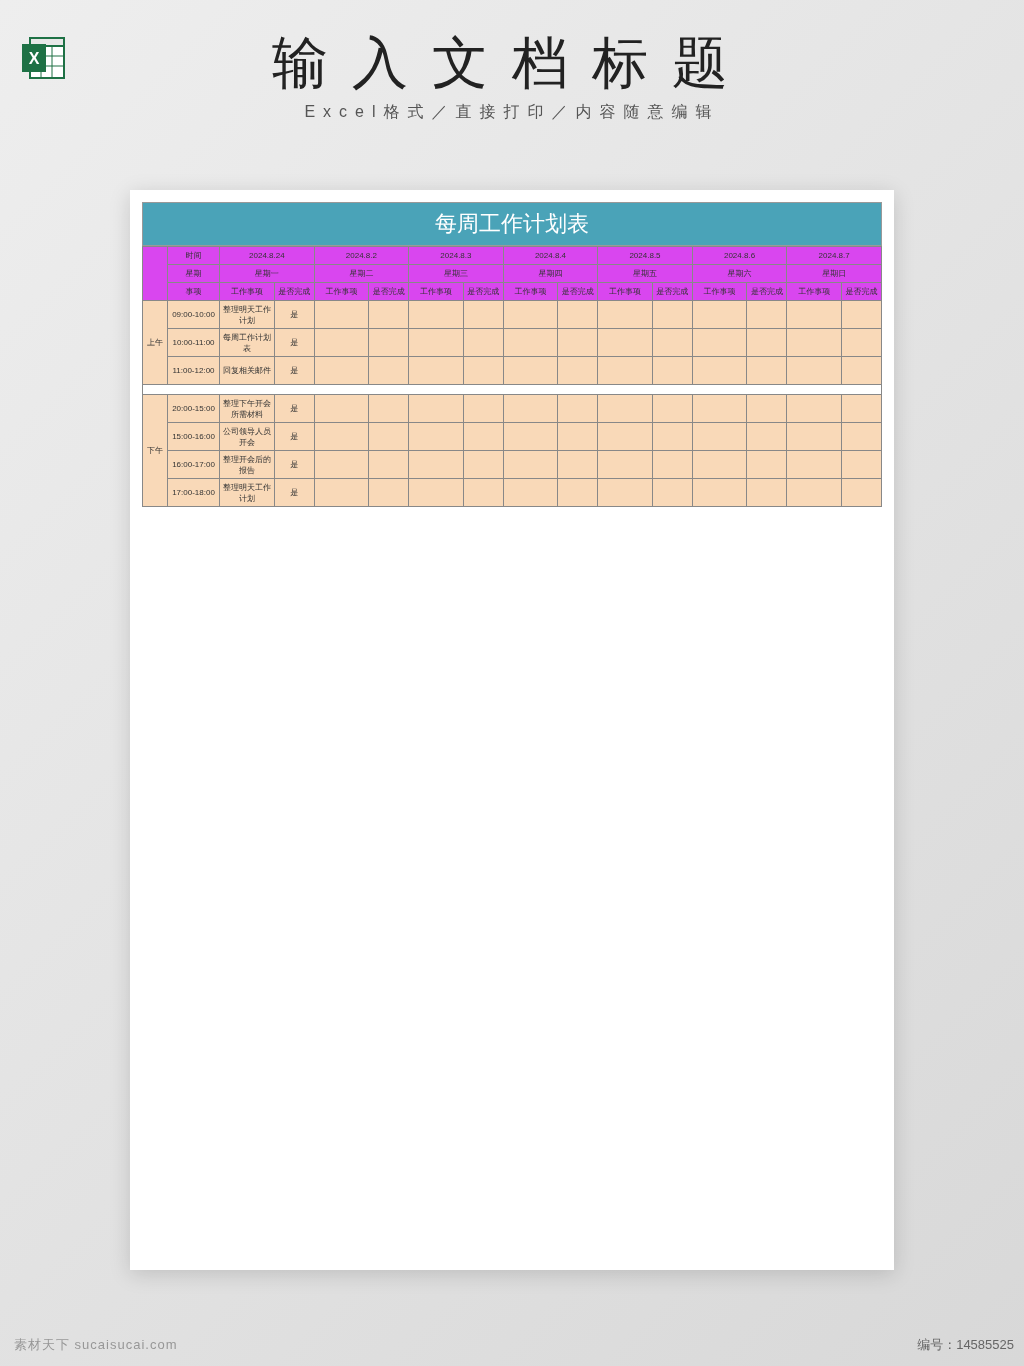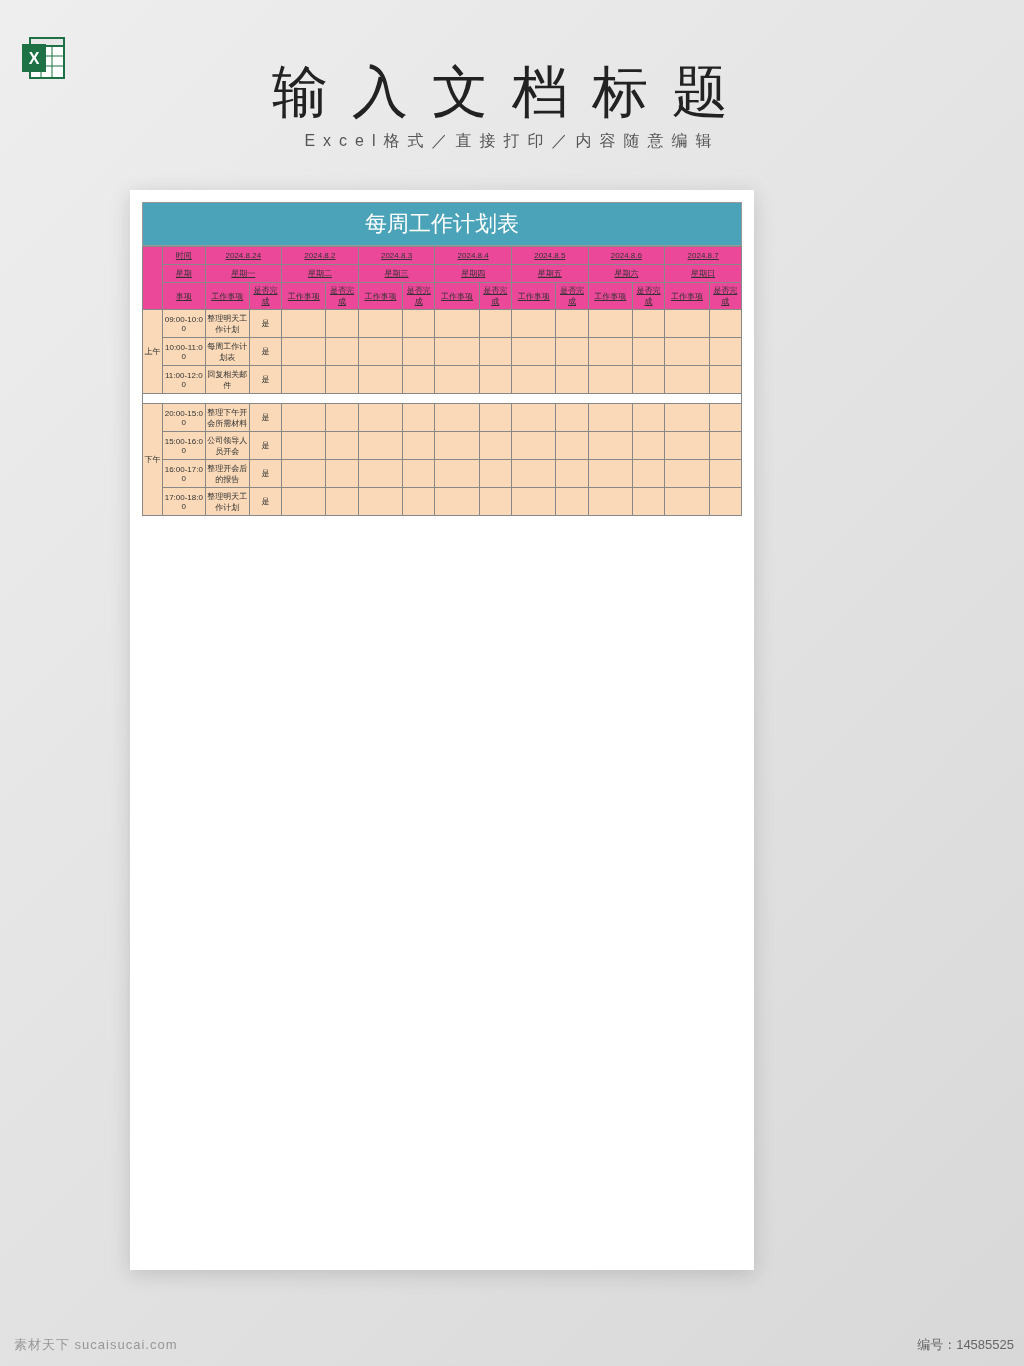--- a/index.html
+++ b/index.html
@@ -17,34 +17,34 @@
     width: 48px;
     height: 48px;
   }
   .excel-icon svg { width: 100%; height: 100%; }
   .main-title {
     text-align: center;
     font-size: 56px;
     letter-spacing: 24px;
     font-weight: 500;
     color: #222;
-    padding-top: 55px;
+    padding-top: 26px;
   }
   .subtitle {
     text-align: center;
     font-size: 16px;
     letter-spacing: 8px;
     color: #555;
     margin-top: 0;
   }
   .page {
     position: absolute;
     top: 190px;
     left: 130px;
-    width: 624px;
+    width: 764px;
     height: 1080px;
     background: #fff;
     box-shadow: 0 4px 20px rgba(0,0,0,0.15);
     padding: 12px;
   }
   .sheet-title {
     background: #4aa3b8;
     color: #fff;
     font-size: 22px;
     text-align: center;
@@ -61,21 +61,21 @@
   }
   td {
     border: 1px solid #888;
     text-align: center;
     vertical-align: middle;
     padding: 2px 1px;
     height: 24px;
     overflow: hidden;
     word-break: break-all;
   }
-  .header-row td { background: #ec4899; font-weight: 500; height: 18px; text-decoration: underline; }
+  .header-row td { background: #d946ef; font-weight: 500; height: 18px; }
   .data-row td { background: #f9d9b8; height: 28px; }
   .gap-row td { background: #fff; border-left: 1px solid #888; border-right: 1px solid #888; border-top: 1px solid #888; border-bottom: 1px solid #888; height: 10px; padding:0; }
   .col-section { width: 20px; }
   .col-time { width: 42px; }
   .col-task { width: 44px; }
   .col-done { width: 32px; }
   .footer {
     position: absolute;
     bottom: 12px;
     left: 0;

